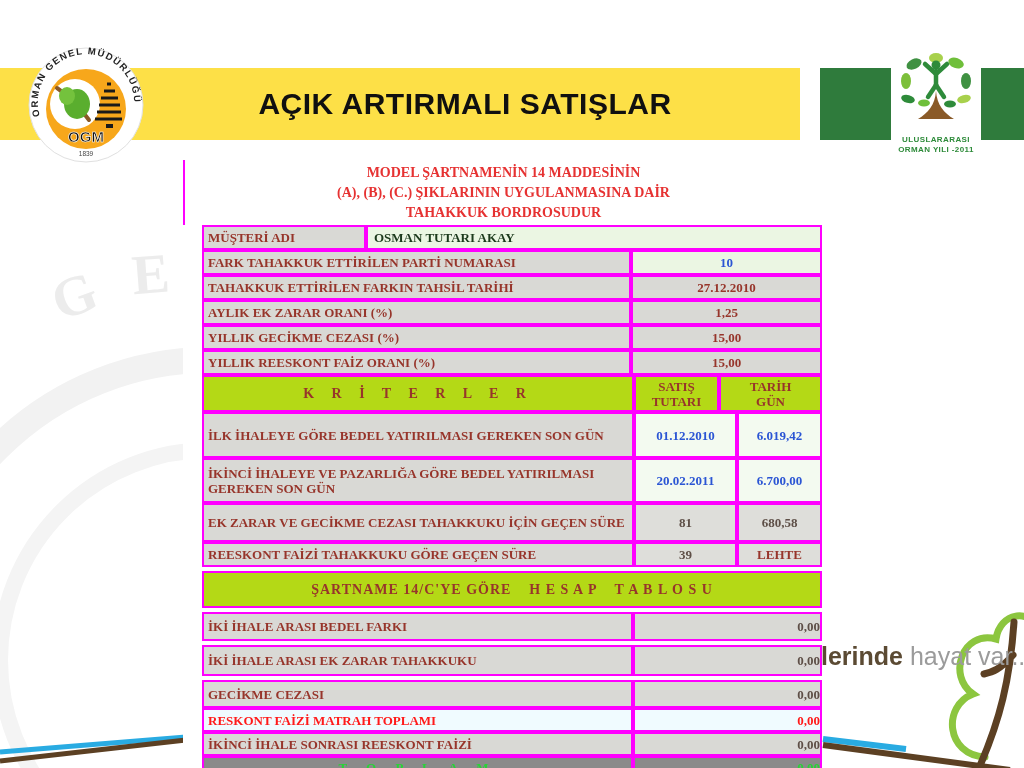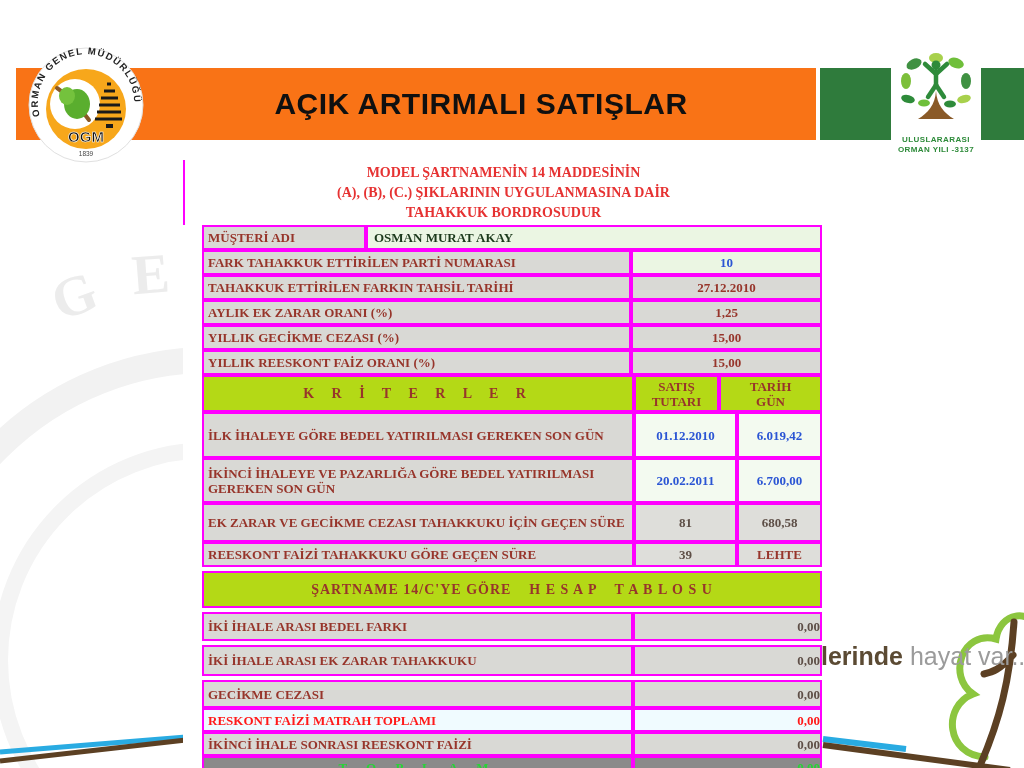--- a/index.html
+++ b/index.html
@@ -3,21 +3,21 @@
 <meta charset="utf-8">
 <style>
   html,body{margin:0;padding:0;}
   body{width:1024px;height:768px;overflow:hidden;font-family:"Liberation Sans",sans-serif;background:#ffffff;}
   #slide{position:relative;width:1024px;height:768px;background:#fff;overflow:hidden;}
 
   
   #watermark{position:absolute;left:0;top:0;z-index:0;}
 
   
-  .band{position:absolute;left:16px;top:68px;width:800px;height:72px;background:#f97316;z-index:3;}
+  .band{position:absolute;left:0;top:68px;width:800px;height:72px;background:#fde047;z-index:3;}
   .band-title{width:100%;height:100%;display:flex;align-items:center;justify-content:center;
     padding-left:130px;box-sizing:border-box;font-size:30px;font-weight:bold;color:#101010;
     letter-spacing:.5px;font-family:"Liberation Sans",sans-serif;}
   .band-right{position:absolute;left:820px;top:68px;width:204px;height:72px;background:#2F7B3C;z-index:3;}
 
   .ogm-logo{position:absolute;left:27px;top:46px;width:118px;height:118px;z-index:4;}
 
   .fy-box{position:absolute;left:891px;top:51px;width:90px;height:112px;background:#fff;z-index:4;
     display:flex;flex-direction:column;align-items:center;}
   .fy-text{font-size:8px;font-weight:bold;color:#2E8B3A;letter-spacing:.4px;line-height:10px;text-align:left;}
@@ -130,34 +130,34 @@
         <circle cx="42" cy="14" r="4.5" fill="#2E8B3A" stroke="none"></circle>
         <path d="M42,20 L42,34"></path>
         <path d="M42,23 L31,13"></path>
         <path d="M42,23 L53,13"></path>
         <path d="M42,34 L34,46"></path>
         <path d="M42,34 L50,46"></path>
       </g>
       <path d="M42,40 C41,54 34,62 24,68 L60,68 C50,62 43,54 42,40 Z" fill="#8A5A28"></path>
     </svg>
     <div class="fy-text">ULUSLARARASI</div>
-    <div class="fy-text">ORMAN YILI -3137</div>
+    <div class="fy-text">ORMAN YILI -2011</div>
   </div>
 
   <div class="doc">
 
     <div class="doc-title">
       <div>MODEL ŞARTNAMENİN 14 MADDESİNİN</div>
       <div>(A), (B), (C.) ŞIKLARININ UYGULANMASINA DAİR</div>
       <div>TAHAKKUK BORDROSUDUR</div>
     </div>
 
     <div class="row" style="height:25px">
       <div class="cell lbl bg-gray" style="width:164px">MÜŞTERİ ADI</div>
-      <div class="cell bg-pgreen t-name" style="flex:1;padding-left:6px">OSMAN MURAT AKAY</div>
+      <div class="cell bg-pgreen t-name" style="flex:1;padding-left:6px">OSMAN TUTARI AKAY</div>
     </div>
     <div class="row" style="height:25px">
       <div class="cell lbl bg-gray" style="width:429px">FARK TAHAKKUK ETTİRİLEN PARTİ NUMARASI</div>
       <div class="cell c bg-pgreen t-blue" style="flex:1">10</div>
     </div>
     <div class="row" style="height:25px">
       <div class="cell lbl bg-gray" style="width:429px">TAHAKKUK ETTİRİLEN FARKIN TAHSİL TARİHİ</div>
       <div class="cell c bg-gray t-maroon" style="flex:1">27.12.2010</div>
     </div>
     <div class="row" style="height:25px">

